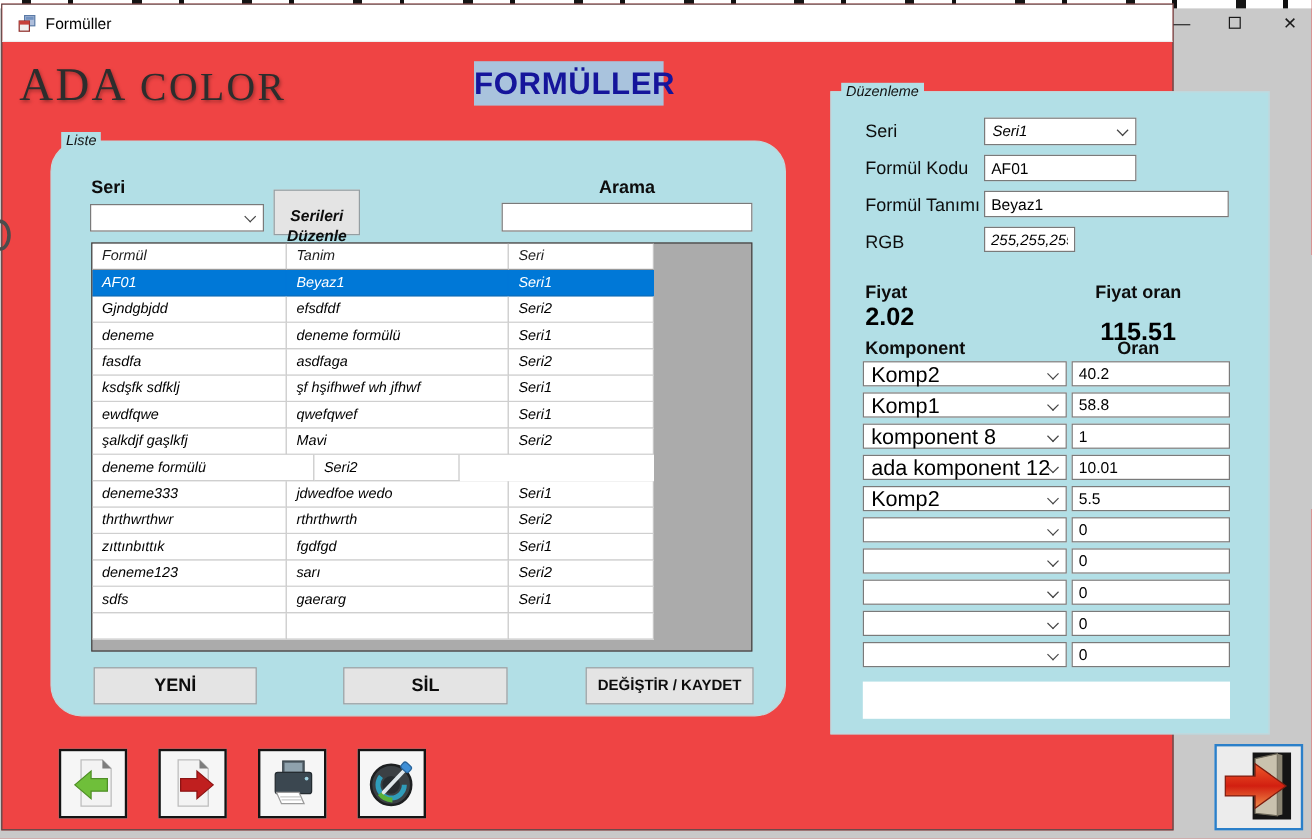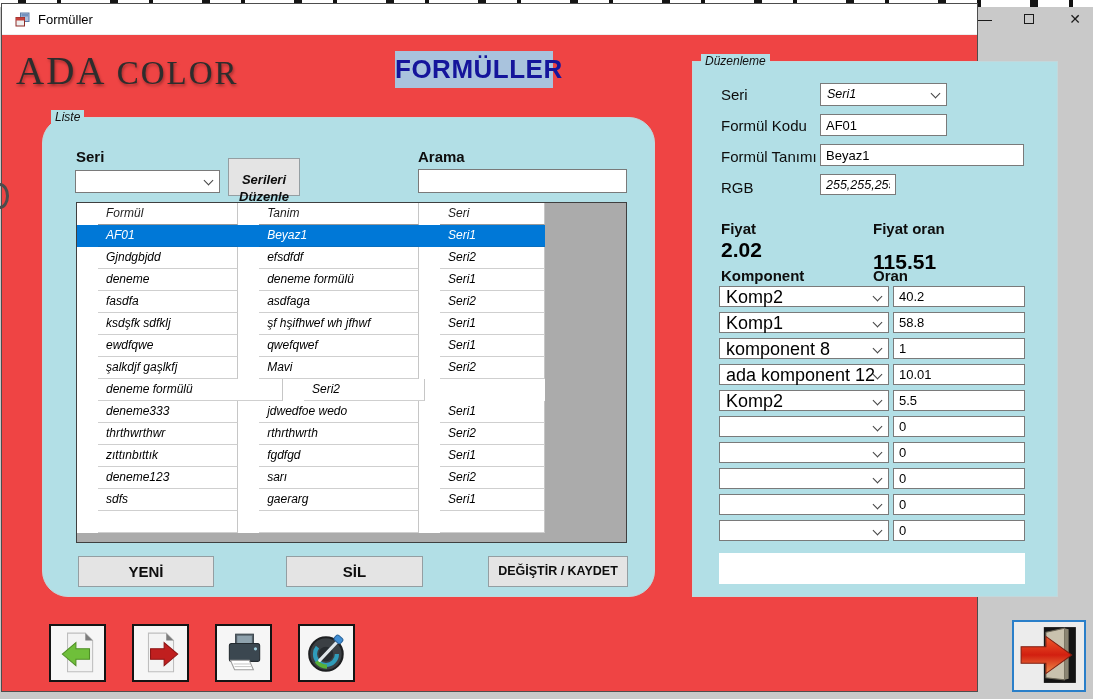--- a/index.html
+++ b/index.html
@@ -65,21 +65,21 @@
 
   .groupbox {
     position:absolute; background:#b2dfe6; border:1px solid #c2d8dc;
   }
   .group-label {
     position:absolute; top:-8px; left:8px; padding:0 4px;
     background:#b2dfe6; font-style:italic; font-size:12px; color:#111;
   }
 
   .gb-liste { left:40px; top:113px; width:613px; height:480px;border-radius:26px; }
-  .gb-duzen { left:690px; top:57px; width:366px; height:536px; }
+  .gb-duzen { left:690px; top:72px; width:366px; height:536px; }
 
   .lbl-bold { position:absolute; font-weight:bold; font-size:15px; color:#0d0d0d; }
   .lbl-reg  { position:absolute; font-size:15px; color:#0d0d0d; }
 
   .tb {
     position:absolute; background:#fff; border:1px solid #7a7a7a;
     font-size:13px; padding:2px 5px; font-family:"Liberation Sans",sans-serif;
     color:#000; outline:none;
   }
   .tb.italic { font-style:italic; font-size:12.5px; }
@@ -111,29 +111,29 @@
   .grid {
     position:absolute; left:33px; top:84px; width:551px; height:341px;
     background:#ababab; border:1px solid #3f3f3f; overflow:hidden;
   }
   .grid-inner { position:absolute; left:0; top:0; width:468px; }
   .grow { display:flex; height:22px; background:#fff; }
   .ghead .cell { font-style:italic; color:#1c1c1c; border-bottom:1px solid #999; }
   .cell {
     height:22px; line-height:21px; font-size:12px; font-style:italic;
     padding-left:8px; color:#000; border-right:1px solid #c6c6c6;
-    border-bottom:1px solid #cfcfcf; white-space:nowrap; overflow:hidden;margin-left:21px;
+    border-bottom:1px solid #cfcfcf; white-space:nowrap; overflow:hidden;
   }
   .c1 { width:162px; } .c2 { width:185px; } .c3 { width:121px; }
   .grow.selected { background:#0078d7; }
   .grow.selected .cell { color:#fff; border-right-color:#0078d7; border-bottom-color:#0a6ebd; }
 
   
   .big-val { position:absolute; font-weight:bold; font-size:21px; color:#000; }
-  .right-align { text-align:left; }
+  .right-align { text-align:center; }
 
   .memo { position:absolute; left:26px; top:491px; width:306px; height:31px; background:#fff; }
 
   
   .tool-btn {
     position:absolute; width:57px; height:58px; background:#f6f6f6;
     border:2px solid #141414; text-align:center;
   }
   .tool-btn svg { margin-top:4px; }
   .exit-btn {

